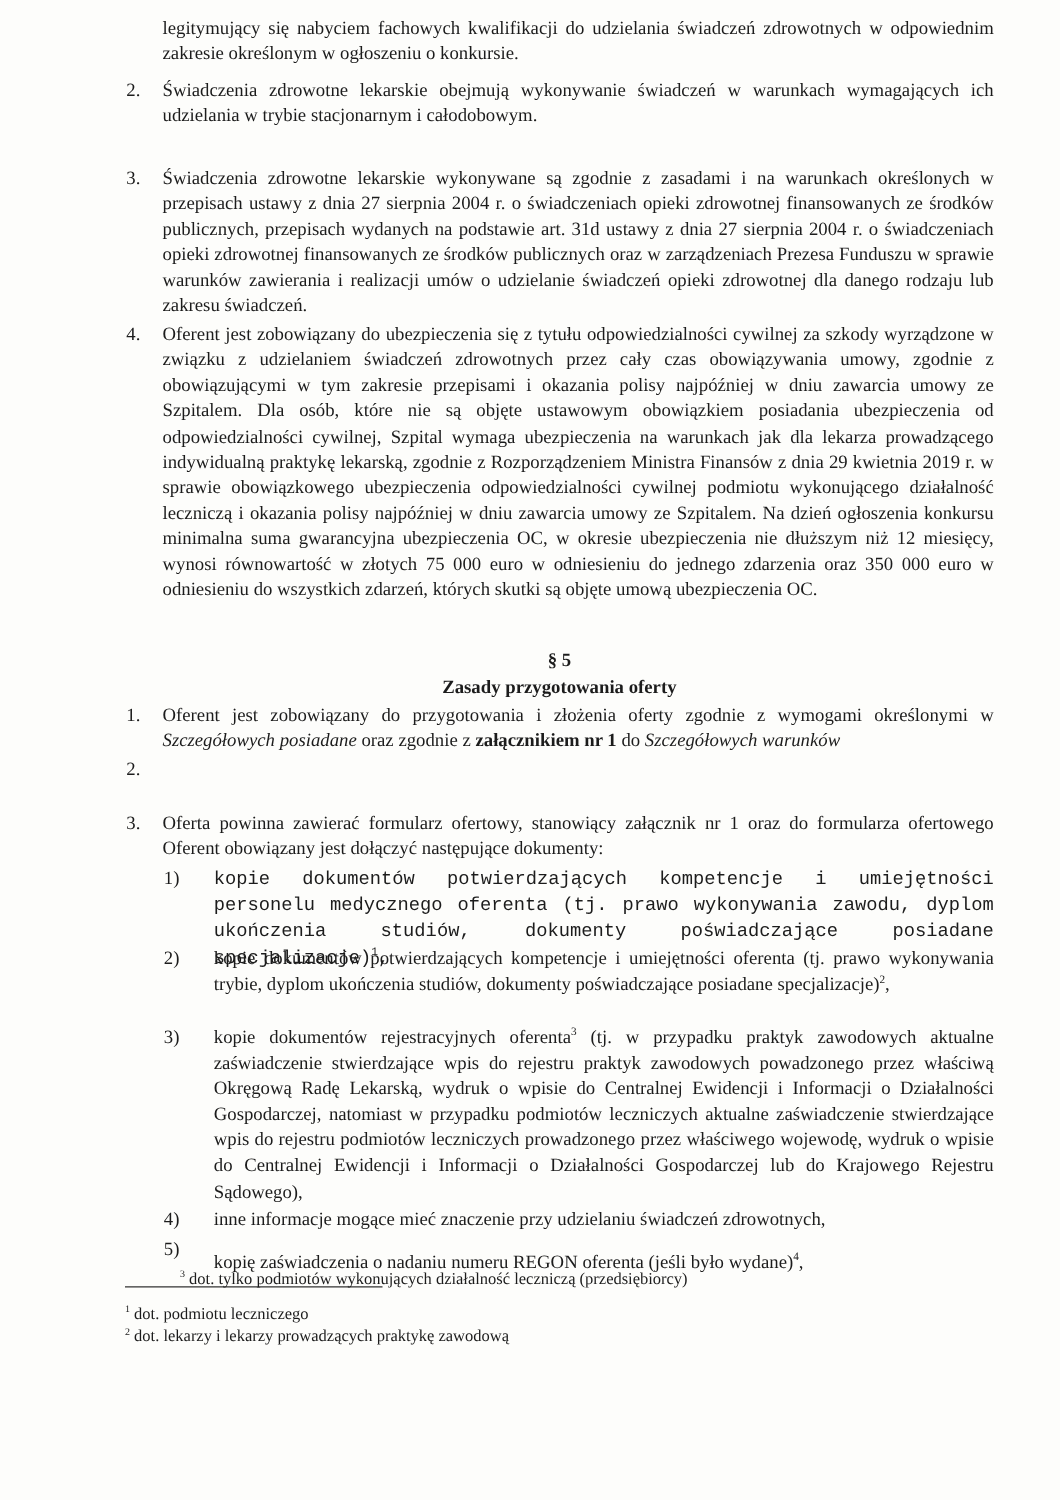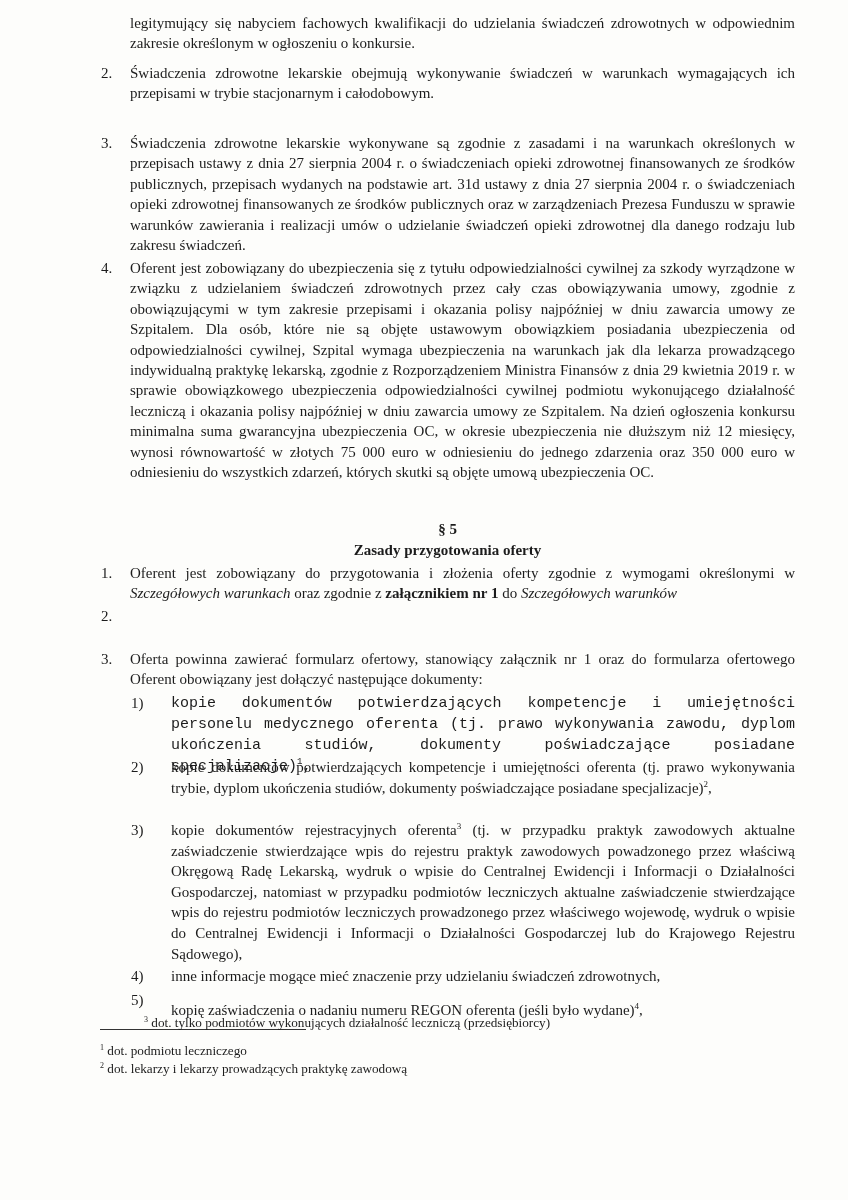--- a/index.html
+++ b/index.html
@@ -17,33 +17,33 @@
   .fn sup { font-size:8px; }
 </style>
 </head>
 <body>
 
 <div class="page">
 
   <div class="blk" style="left:130px; top:13px; width:665px;">legitymujący się nabyciem fachowych kwalifikacji do udzielania świadczeń zdrowotnych w odpowiednim zakresie określonym w ogłoszeniu o konkursie.</div>
 
   <div class="num" style="left:101px; top:63px;">2.</div>
-  <div class="blk" style="left:130px; top:63px; width:665px;">Świadczenia zdrowotne lekarskie obejmują wykonywanie świadczeń w warunkach wymagających ich przepisami w trybie stacjonarnym i całodobowym.</div>
+  <div class="blk" style="left:130px; top:63px; width:665px;">Świadczenia zdrowotne lekarskie obejmują wykonywanie świadczeń w warunkach wymagających ich udzielania w trybie stacjonarnym i całodobowym.</div>
 
   <div class="num" style="left:101px; top:133px;">3.</div>
   <div class="blk" style="left:130px; top:133px; width:665px;">Świadczenia zdrowotne lekarskie wykonywane są zgodnie z zasadami i na warunkach określonych w przepisach ustawy z dnia 27 sierpnia 2004 r. o świadczeniach opieki zdrowotnej finansowanych ze środków publicznych, przepisach wydanych na podstawie art. 31d ustawy z dnia 27 sierpnia 2004 r. o świadczeniach opieki zdrowotnej finansowanych ze środków publicznych oraz w zarządzeniach Prezesa Funduszu w sprawie warunków zawierania i realizacji umów o udzielanie świadczeń opieki zdrowotnej dla danego rodzaju lub zakresu świadczeń.</div>
 
   <div class="num" style="left:101px; top:258px;">4.</div>
   <div class="blk" style="left:130px; top:258px; width:665px;">Oferent jest zobowiązany do ubezpieczenia się z tytułu odpowiedzialności cywilnej za szkody wyrządzone w związku z udzielaniem świadczeń zdrowotnych przez cały czas obowiązywania umowy, zgodnie z obowiązującymi w tym zakresie przepisami i okazania polisy najpóźniej w dniu zawarcia umowy ze Szpitalem. Dla osób, które nie są objęte ustawowym obowiązkiem posiadania ubezpieczenia od odpowiedzialności cywilnej, Szpital wymaga ubezpieczenia na warunkach jak dla lekarza prowadzącego indywidualną praktykę lekarską, zgodnie z Rozporządzeniem Ministra Finansów z dnia 29 kwietnia 2019 r. w sprawie obowiązkowego ubezpieczenia odpowiedzialności cywilnej podmiotu wykonującego działalność leczniczą i okazania polisy najpóźniej w dniu zawarcia umowy ze Szpitalem. Na dzień ogłoszenia konkursu minimalna suma gwarancyjna ubezpieczenia OC, w okresie ubezpieczenia nie dłuższym niż 12 miesięcy, wynosi równowartość w złotych 75 000 euro w odniesieniu do jednego zdarzenia oraz 350 000 euro w odniesieniu do wszystkich zdarzeń, których skutki są objęte umową ubezpieczenia OC.</div>
 
   <div class="center bold" style="top:519px;">§ 5</div>
   <div class="center bold" style="top:540px;">Zasady przygotowania oferty</div>
 
   <div class="num" style="left:101px; top:563px;">1.</div>
-  <div class="blk" style="left:130px; top:563px; width:665px;"><span>Oferent jest zobowiązany do przygotowania i złożenia oferty zgodnie z wymogami określonymi w </span><span class="ital">Szczegółowych warunkach</span><span> oraz zgodnie z </span><span class="bold">załącznikiem nr 1</span><span> do </span><span class="ital">Szczegółowych warunków</span></div>
+  <div class="blk" style="left:130px; top:563px; width:665px;"><span>Oferent jest zobowiązany do przygotowania i złożenia oferty zgodnie z wymogami określonymi w </span><span class="ital">Szczegółowych posiadane</span><span> oraz zgodnie z </span><span class="bold">załącznikiem nr 1</span><span> do </span><span class="ital">Szczegółowych warunków</span></div>
 
   <div class="num" style="left:101px; top:606px;">2.</div>
 
   <div class="num" style="left:101px; top:649px;">3.</div>
   <div class="blk" style="left:130px; top:649px; width:665px;">Oferta powinna zawierać formularz ofertowy, stanowiący załącznik nr 1 oraz do formularza ofertowego Oferent obowiązany jest dołączyć następujące dokumenty:</div>
 
   <div class="num" style="left:131px; top:693px;">1)</div>
   <div class="blk" style="left:171px; top:693px; width:624px; line-height:21px;font-family:Liberation Mono, monospace;"><span>kopie dokumentów potwierdzających kompetencje i umiejętności personelu medycznego oferenta (tj. prawo wykonywania zawodu, dyplom ukończenia studiów, dokumenty poświadczające posiadane specjalizacje)</span><sup>1</sup><span>,</span></div>
 
   <div class="num" style="left:131px; top:757px;">2)</div>

